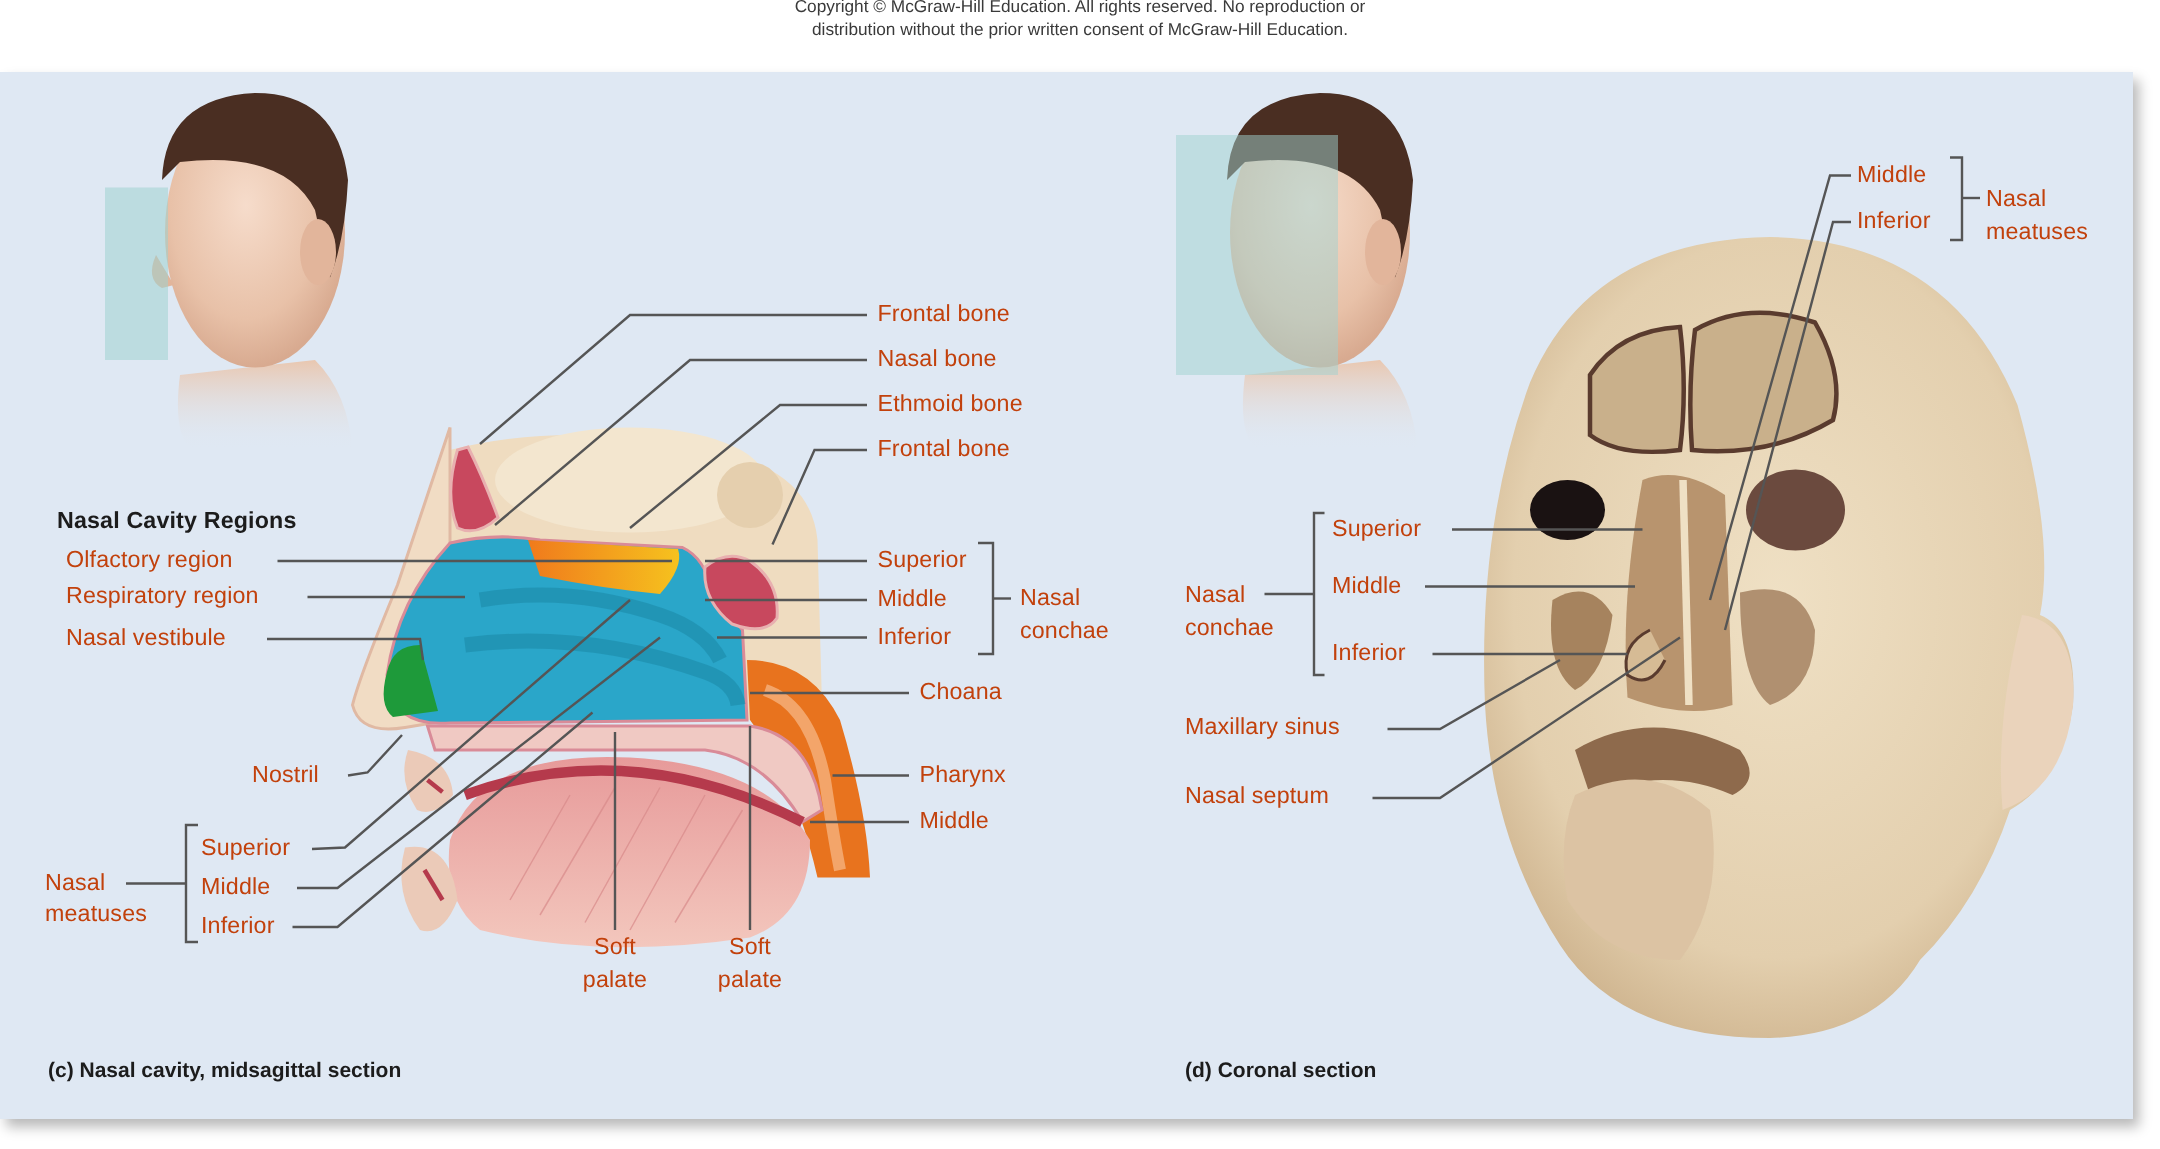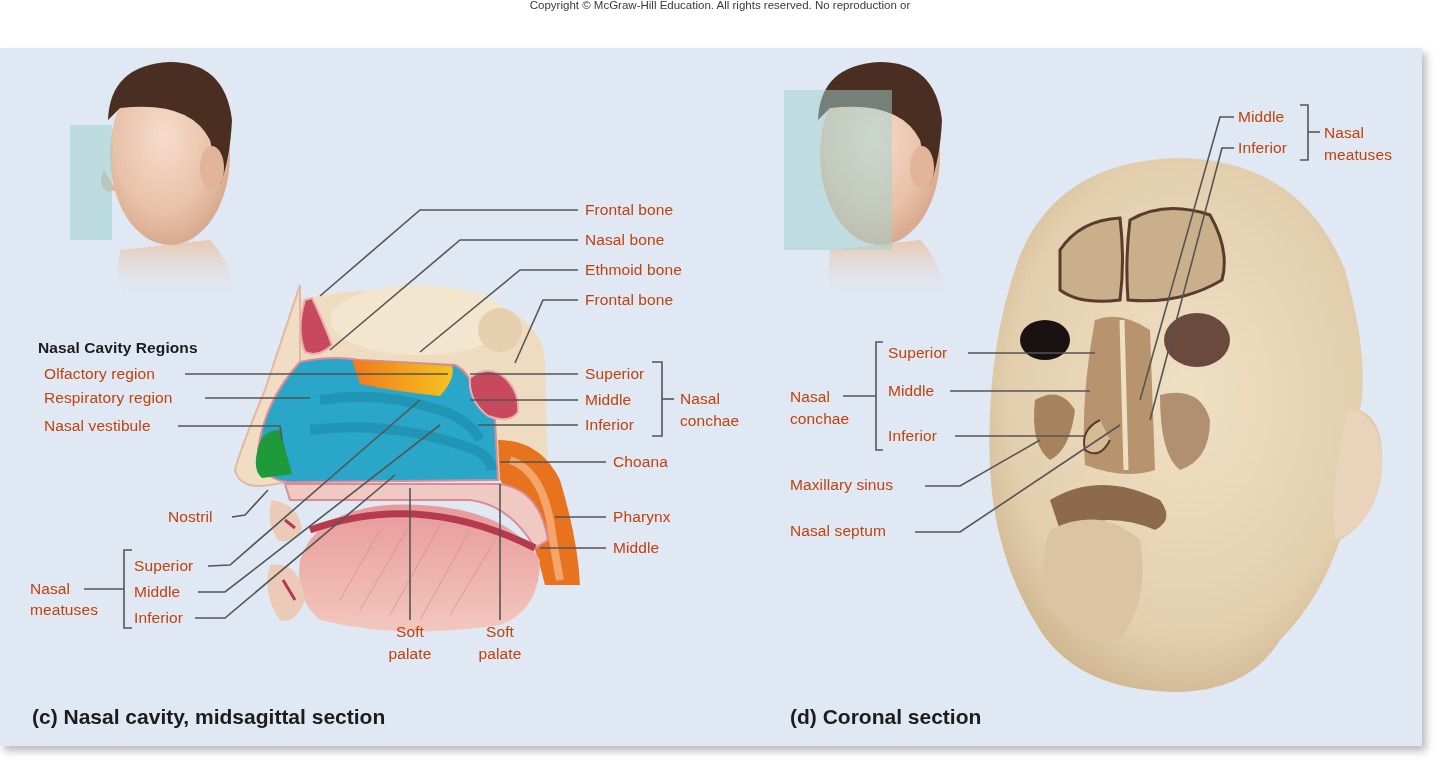--- a/index.html
+++ b/index.html
@@ -18,27 +18,28 @@
       background:#dfe8f3;
       box-shadow: 4px 5px 8px rgba(0,0,0,0.28);
     }
     svg.art { position:absolute; left:0; top:0; width:1440px; height:766px; }
     .lbl {
       position:absolute; font-size:15.5px; color:#c2410c; white-space:nowrap;
       line-height:18px; letter-spacing:0.1px;
     }
     .lbl.bold { font-weight:bold; color:#1c1c1c; }
     .lbl.center { text-align:center; }
-    .caption { position:absolute; font-size:21px; font-weight:bold; color:#1c1c1c; white-space:nowrap; }
+    .caption { position:absolute; font-size:14px; font-weight:bold; color:#1c1c1c; white-space:nowrap; }
   </style>
 </head>
 <body>
 
 <div class="copyright">
   <div>Copyright © McGraw-Hill Education. All rights reserved. No reproduction or</div>
+  <div>distribution without the prior written consent of McGraw-Hill Education.</div>
 </div>
 
 <div class="panel"></div>
 
 <svg class="art" viewBox="0 0 1440 766">
   <defs>
     <radialGradient id="skin" cx="45%" cy="40%" r="60%">
       <stop offset="0%" stop-color="#f6dccb"></stop>
       <stop offset="70%" stop-color="#e8c1a8"></stop>
       <stop offset="100%" stop-color="#d8aa90"></stop>

